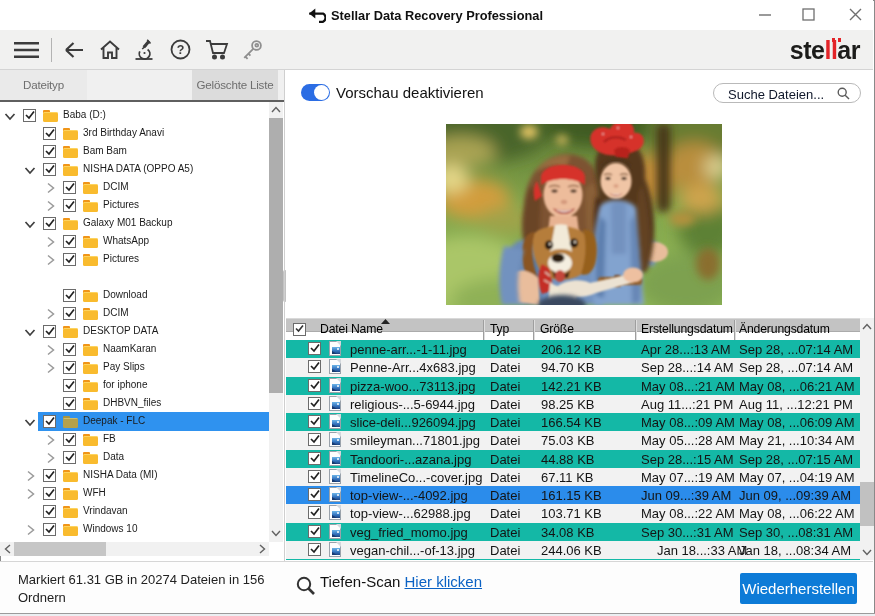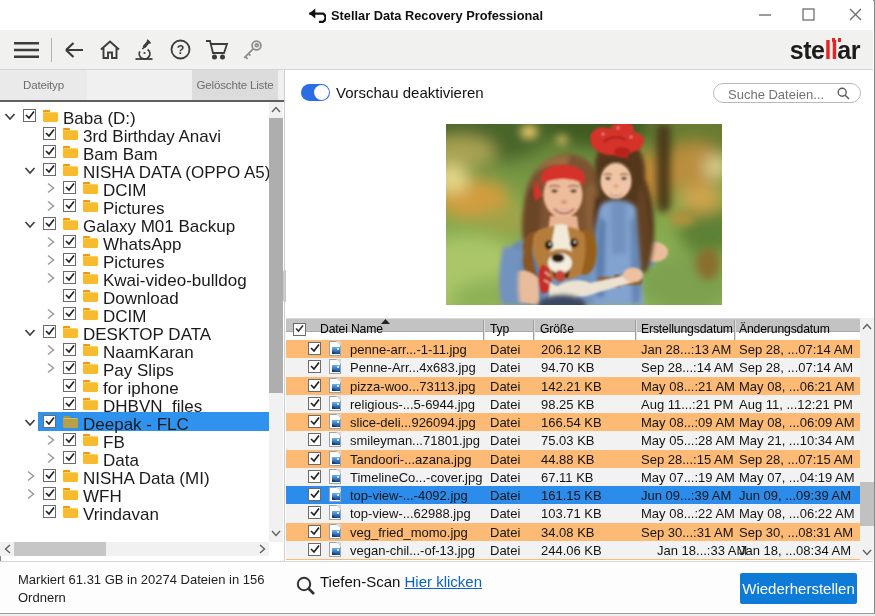--- a/index.html
+++ b/index.html
@@ -10,48 +10,48 @@
 #titlebar{position:absolute;left:0;top:0;width:873px;height:48px;background:#fff;}
 #title{position:absolute;left:331px;top:8px;font-size:12.8px;font-weight:bold;color:#101010;}
 
 #toolbar{position:absolute;left:0;top:30px;width:873px;height:40px;background:#f1f1f0;border-bottom:1px solid #d4d4d4;}
 
 #tabs{position:absolute;left:0;top:70px;width:285px;height:32px;background:#f0f0f0;}
 .tab{position:absolute;top:0;height:30px;line-height:30px;text-align:center;font-size:11.6px;color:#6e6e6e;white-space:nowrap;letter-spacing:-0.2px;}
 #tabline{position:absolute;left:0;top:100px;width:285px;height:2px;background:#5f5f5f;}
 
 #tree{position:absolute;left:0;top:102px;width:269px;height:440px;background:#fff;overflow:hidden;}
-.trow{position:absolute;left:0;width:269px;height:18px;font-size:17px;color:#1b1b1b;}
+.trow{position:absolute;left:0;width:269px;height:18px;font-size:10px;color:#1b1b1b;}
 .trow .lbl{position:absolute;top:2px;white-space:nowrap;}
 .cb{position:absolute;width:13px;height:13px;border:1px solid #6b6b6b;background:#fff;}
 .cb svg{position:absolute;left:0px;top:-1px;}
 .folder{position:absolute;width:15px;height:12px;}
 .folder .bk{position:absolute;left:0;top:0;width:7px;height:3px;border-radius:1px 1px 0 0;background:#f09518;}
 .folder .fr{position:absolute;left:0;top:2px;width:15px;height:10px;border-radius:1.5px;background:#f9bb2e;border-top:1px solid #fdd35e;}
 .exp{position:absolute;width:12px;height:12px;}
 
 .sb{position:absolute;background:#f1f1f1;}
 .sbthumb{position:absolute;background:#aeaeae;}
 .arr{position:absolute;width:14px;height:14px;}
 
 #rightpane{position:absolute;left:286px;top:70px;width:587px;height:491px;background:#fff;}
 #vsplit{position:absolute;left:284px;top:70px;width:1px;height:491px;background:#cfcfcf;}
 
 #toggle{position:absolute;left:15px;top:14px;width:29px;height:17px;border-radius:9px;background:#2b6de4;}
 #toggle .knob{position:absolute;right:1px;top:1px;width:15px;height:15px;border-radius:50%;background:#fff;}
 #toglabel{position:absolute;left:50px;top:14px;font-size:15px;color:#111;}
 
-#search{position:absolute;left:427px;top:13px;width:148px;height:20px;border:1px solid #b9b9b9;border-radius:10px;font-size:13px;color:#737373;}
+#search{position:absolute;left:427px;top:13px;width:148px;height:20px;border:1px solid #b9b9b9;border-radius:10px;font-size:13px;color:#0f172a;}
 #search span{position:absolute;left:14px;top:3px;}
 
 #thead{position:absolute;left:286px;top:318px;width:574px;height:14px;background:#c3c3c3;border-top:1px solid #d9d9d9;border-bottom:1px solid #ababab;font-size:12.2px;color:#000;letter-spacing:-0.15px;}
 .hsep{position:absolute;top:1px;width:1px;height:20px;background:#9e9e9e;}
 .hsep2{position:absolute;top:1px;width:1px;height:20px;background:#dedede;}
 .hlbl{position:absolute;top:3px;white-space:nowrap;}
-#tbody{position:absolute;left:286px;top:340px;width:574px;height:220px;background:#fdba74;overflow:hidden;}
+#tbody{position:absolute;left:286px;top:340px;width:574px;height:220px;background:#14b8a6;overflow:hidden;}
 .row{position:absolute;left:0;width:574px;height:18.25px;font-size:13px;color:#141414;}
 .row.alt{background:#f2f2f2;}
 .row.sel{background:#2b8ceb;}
 .row .c{position:absolute;top:2px;white-space:nowrap;}
 .fic{position:absolute;left:43px;top:1px;width:12px;height:15px;background:#fdfdfd;border:1px solid #9aa2ab;}
 .fic .blu{position:absolute;left:2px;top:5px;width:8px;height:7px;background:linear-gradient(180deg,#6db5e8 0%,#3575c0 55%,#1e4484 100%);}
 .fic .blu::after{content:"";position:absolute;right:1px;top:1px;width:2px;height:2px;border-radius:50%;background:#fff;}
 .fic .blu::before{content:"";position:absolute;left:0;bottom:0;width:0;height:0;border-right:5px solid transparent;border-bottom:3px solid #173a70;}
 .fic .fold{position:absolute;right:-1px;top:-1px;width:0;height:0;border-style:solid;border-width:0 5px 5px 0;border-color:transparent #d4d8dd transparent transparent;}
 
@@ -251,35 +251,20 @@
         <svg width="12" height="12" viewBox="0 0 12 12">
           <path d="M2 6 L5 9 L10 2.5" fill="none" stroke="#222" stroke-width="1.7"></path>
         </svg>
       </div>
       <div class="folder" style="left:83px;top:3px">
         <div class="bk" style="background:#f09518"></div>
         <div class="fr" style="background:#f9bb2e;border-top-color:#fdd35e"></div>
       </div>
       <div class="lbl" style="left:103px">Pictures</div>
     </div>
-    <div class="trow" style="top:167px">
-      <svg class="exp" style="left:45px;top:3px" width="9" height="12" viewBox="0 0 9 12">
-        <path d="M1.5 1.5 L7 6 L1.5 10.5" fill="none" stroke="#9a9a9a" stroke-width="1.5"></path>
-      </svg>
-      <div class="cb" style="left:63px;top:2px">
-        <svg width="12" height="12" viewBox="0 0 12 12">
-          <path d="M2 6 L5 9 L10 2.5" fill="none" stroke="#222" stroke-width="1.7"></path>
-        </svg>
-      </div>
-      <div class="folder" style="left:83px;top:3px">
-        <div class="bk" style="background:#f09518"></div>
-        <div class="fr" style="background:#f9bb2e;border-top-color:#fdd35e"></div>
-      </div>
-      <div class="lbl" style="left:103px">Kwai-video-bulldog</div>
-    </div>
     <div class="trow" style="top:185px">
       <div class="cb" style="left:63px;top:2px">
         <svg width="12" height="12" viewBox="0 0 12 12">
           <path d="M2 6 L5 9 L10 2.5" fill="none" stroke="#222" stroke-width="1.7"></path>
         </svg>
       </div>
       <div class="folder" style="left:83px;top:3px">
         <div class="bk" style="background:#f09518"></div>
         <div class="fr" style="background:#f9bb2e;border-top-color:#fdd35e"></div>
       </div>
@@ -449,20 +434,35 @@
       <div class="cb" style="left:43px;top:2px">
         <svg width="12" height="12" viewBox="0 0 12 12">
           <path d="M2 6 L5 9 L10 2.5" fill="none" stroke="#222" stroke-width="1.7"></path>
         </svg>
       </div>
       <div class="folder" style="left:63px;top:3px">
         <div class="bk" style="background:#f09518"></div>
         <div class="fr" style="background:#f9bb2e;border-top-color:#fdd35e"></div>
       </div>
       <div class="lbl" style="left:83px">Vrindavan</div>
+    </div>
+    <div class="trow" style="top:419px">
+      <svg class="exp" style="left:25px;top:3px" width="9" height="12" viewBox="0 0 9 12">
+        <path d="M1.5 1.5 L7 6 L1.5 10.5" fill="none" stroke="#9a9a9a" stroke-width="1.5"></path>
+      </svg>
+      <div class="cb" style="left:43px;top:2px">
+        <svg width="12" height="12" viewBox="0 0 12 12">
+          <path d="M2 6 L5 9 L10 2.5" fill="none" stroke="#222" stroke-width="1.7"></path>
+        </svg>
+      </div>
+      <div class="folder" style="left:63px;top:3px">
+        <div class="bk" style="background:#f09518"></div>
+        <div class="fr" style="background:#f9bb2e;border-top-color:#fdd35e"></div>
+      </div>
+      <div class="lbl" style="left:83px">Windows 10</div>
     </div>
   </div>
 <div class="sb" style="left:269px;top:102px;width:14px;height:440px"></div>
 <svg class="arr" style="left:269px;top:103px" width="14" height="14" viewBox="0 0 14 14">
     <path d="M3 9 L7 4.5 L11 9" fill="none" stroke="#616161" stroke-width="1.4"></path>
   </svg>
 <div class="sbthumb" style="left:269px;top:118px;width:14px;height:275px"></div>
 <svg class="arr" style="left:269px;top:526px" width="14" height="14" viewBox="0 0 14 14">
     <path d="M3 5 L7 9.5 L11 5" fill="none" stroke="#616161" stroke-width="1.4"></path>
   </svg>
@@ -665,21 +665,21 @@
           <path d="M2 6 L5 9 L10 2.5" fill="none" stroke="#222" stroke-width="1.7"></path>
         </svg>
       </div>
       <div class="fic">
         <div class="blu"></div>
         <div class="fold"></div>
       </div>
       <div class="c" style="left:64px">penne-arr...-1-11.jpg</div>
       <div class="c" style="left:204px">Datei</div>
       <div class="c" style="left:255px">206.12 KB</div>
-      <div class="c" style="left:355px">Jan 28...:13 AM</div>
+      <div class="c" style="left:355px">Apr 28...:13 AM</div>
       <div class="c" style="left:453px">Sep 28, ...07:14 AM</div>
     </div>
     <div class="row alt" style="top:18.25px">
       <div class="cb" style="left:22px;top:2px">
         <svg width="12" height="12" viewBox="0 0 12 12">
           <path d="M2 6 L5 9 L10 2.5" fill="none" stroke="#222" stroke-width="1.7"></path>
         </svg>
       </div>
       <div class="fic">
         <div class="blu"></div>

